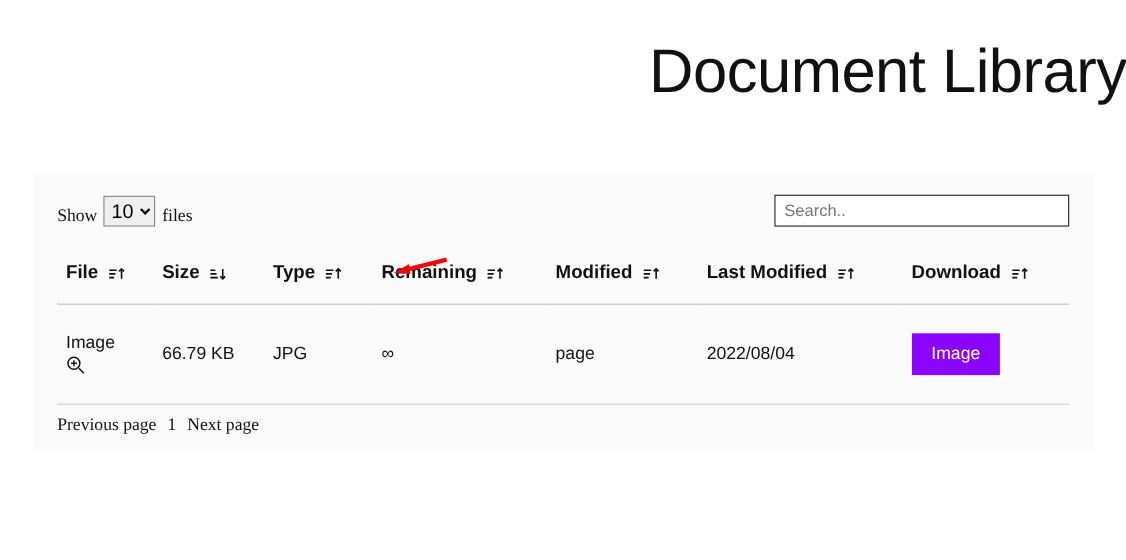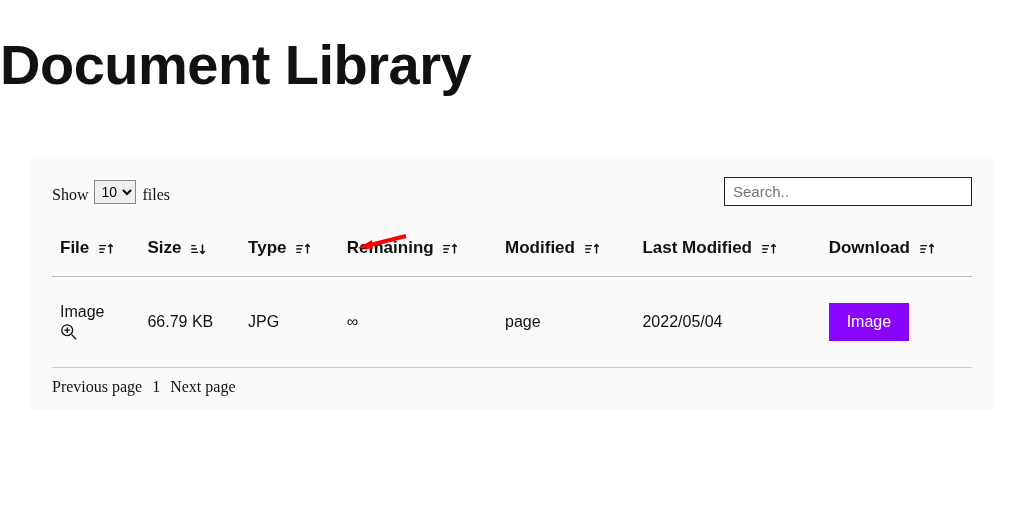--- a/index.html
+++ b/index.html
@@ -1,22 +1,22 @@
 <!DOCTYPE html>
 <html><head>
   <meta charset="utf-8">
   <style>
     * { box-sizing: border-box; margin: 0; padding: 0; }
     body { font-family: -apple-system, BlinkMacSystemFont, "Segoe UI", Helvetica, Arial, sans-serif; background: #fff; color: #111; width: 1024px; }
-    .page-title { font-size: 56px; font-weight: 700; text-align: left; margin-top: 32px; letter-spacing: -0.5px; }
+    .page-title { font-size: 56px; font-weight: 400; text-align: right; margin-top: 32px; letter-spacing: -0.5px; }
     .panel { background: #fafafa; margin: 60px 30px 20px; padding: 20px 22px 14px; }
     .topbar { display: flex; align-items: center; justify-content: space-between; font-family: Georgia, serif; font-size: 16px; margin-bottom: 22px; }
     .show-wrap { display: flex; align-items: flex-end; gap: 6px; }
-    .show-wrap select { font-size: 14px; padding: 2px 2px; border: 1px solid #888; background: #efefef; }
-    .search { border: 1px solid #222; padding: 5px 8px; width: 248px; font-size: 15px; color: #777; }
+    .show-wrap select { font-size: 18px; padding: 2px 2px; border: 1px solid #888; background: #efefef; }
+    .search { border: 1px solid #222; padding: 5px 8px; width: 268px; font-size: 15px; color: #777; }
     table { width: 100%; border-collapse: collapse; }
     thead th { text-align: left; font-weight: 700; font-size: 17px; padding: 10px 8px 18px; border-bottom: 1px solid #bbb; white-space: nowrap; margin-left: 20px; }
     tbody td { padding: 26px 8px; font-size: 16px; border-bottom: 1px solid #ccc; vertical-align: middle; }
     .sort-icon { display: inline-block; width: 18px; vertical-align: middle; margin-left: 3px; }
     .file-cell { display: flex; flex-direction: column; align-items: flex-start; gap: 2px; }
     .btn-download { background: #8a05ff; color: #fff; border: none; padding: 10px 18px; font-size: 16px; cursor: pointer; }
     .footer { display: flex; align-items: center; justify-content: space-between; font-family: Georgia, serif; font-size: 16px; margin-top: 10px; }
     .pager { display: flex; align-items: center; gap: 10px; text-align: right; }
     .arrow { position: absolute; width: 50px; height: 20px; pointer-events: none; }
     .panel { position: relative; }
@@ -103,21 +103,21 @@
                 <line x1="13" y1="13" x2="18" y2="18" stroke="#111" stroke-width="1.5"></line>
                 <line x1="8" y1="5" x2="8" y2="11" stroke="#111" stroke-width="1.5"></line>
                 <line x1="5" y1="8" x2="11" y2="8" stroke="#111" stroke-width="1.5"></line>
               </svg>
           </div>
         </td>
         <td>66.79 KB</td>
         <td>JPG</td>
         <td>∞</td>
         <td>page</td>
-        <td>2022/05/04</td>
+        <td>2022/08/04</td>
         <td>
           <button class="btn-download">Image</button>
         </td>
       </tr>
     </tbody>
   </table>
 
   <div class="footer">
     <div class="pager">
       <span>Previous page</span>

